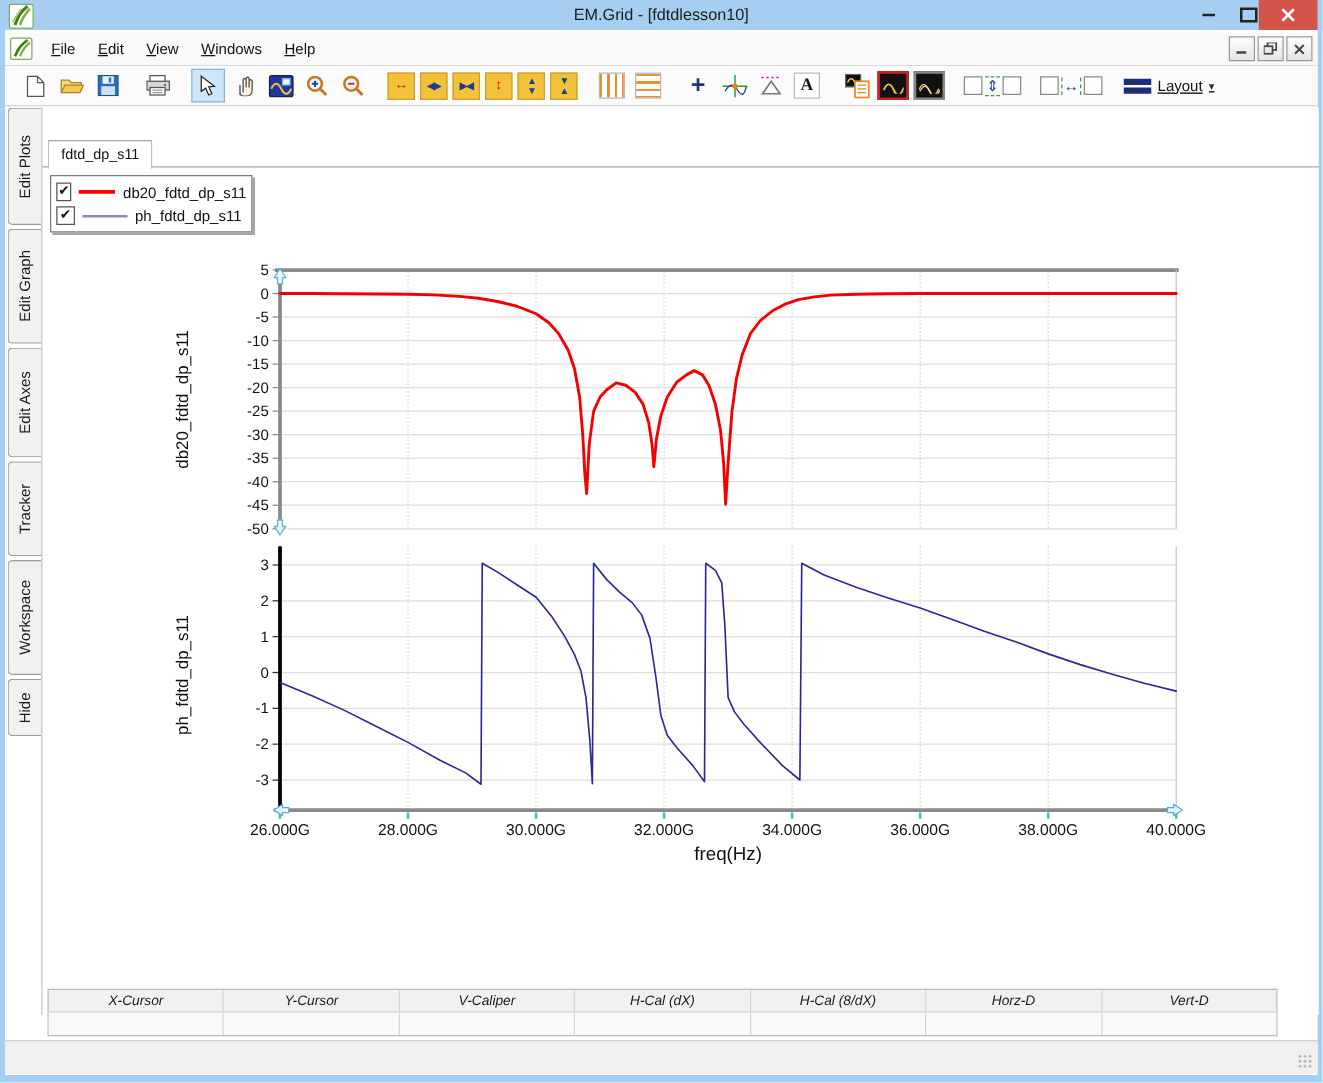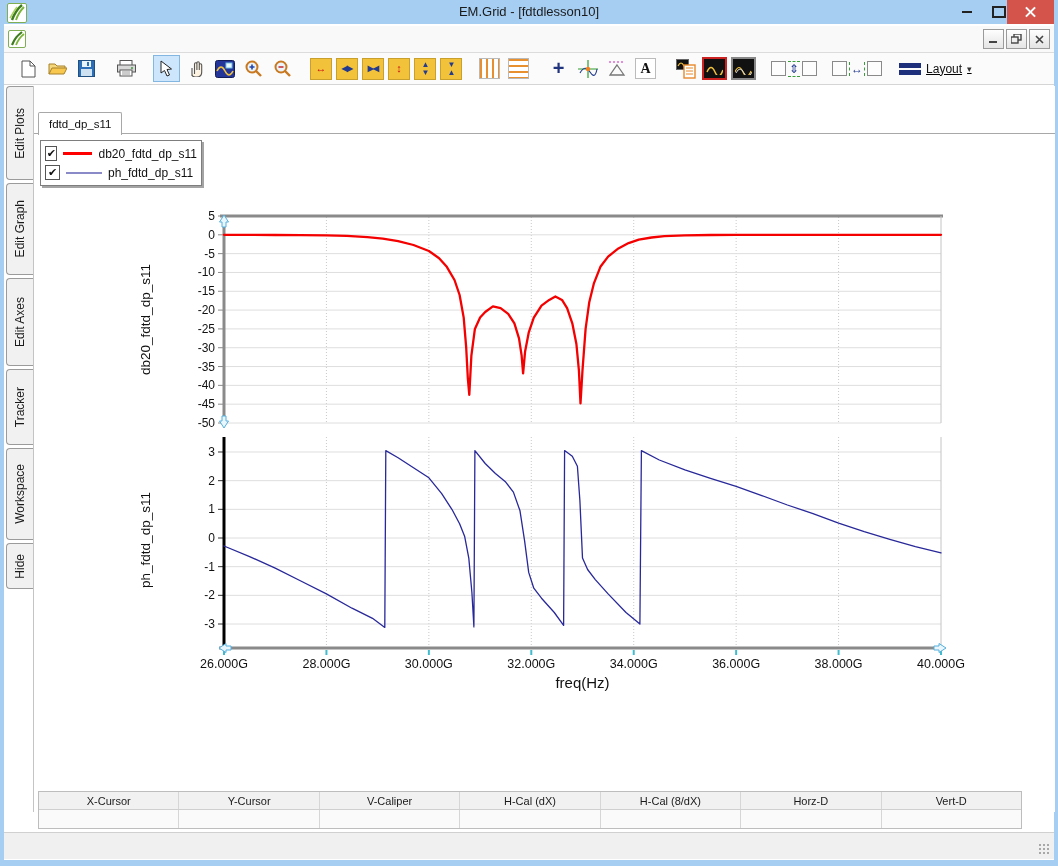--- a/index.html
+++ b/index.html
@@ -67,21 +67,21 @@
   .leg-row{display:flex;align-items:center;height:19px;gap:6px;}
   .leg-check{width:13px;height:13px;border:1px solid #555;background:#fff;display:flex;align-items:center;justify-content:center;font-size:11px;color:#111;line-height:1;}
   .leg-line{width:36px;height:0;border-top:3px solid #f00;}
   .leg-line.ph{border-top:2px solid #8a8ac8;}
   .leg-label{font-size:12px;color:#111;}
   
   #plots{position:absolute;left:0;top:0;width:1058px;height:790px;z-index:1;}
   
   .statusbar{position:absolute;left:34px;top:767px;width:982px;border:1px solid #bdbdbd;background:#f1f1f1;z-index:2;}
   .st-row{display:flex;}
-  .st-h{height:17px;}
+  .st-h{height:17px;font-style:italic;}
   .st-v{height:18px;border-top:1px solid #cfcfcf;background:#fafafa;}
   .st-cell{flex:1 1 0;display:flex;align-items:center;justify-content:center;font-size:11px;color:#1a1a1a;border-right:1px solid #d6d6d6;}
   .st-cell:last-child{border-right:none;}
   
   .bottomframe{position:absolute;left:0;top:808px;width:1050px;height:26px;background:#f0f0f0;border-top:1px solid #d0d0d0;}
   .grip{position:absolute;right:4px;bottom:4px;width:12px;height:12px;
     background-image:radial-gradient(#a8a8a8 35%,transparent 40%);background-size:4px 4px;}
 </style>
 </head>
 <body>
@@ -109,20 +109,27 @@
 
 <div class="inner">
 
   <div class="menubar">
     <span class="menu-leaf">
       <svg width="16" height="16">
           <path d="M3 14 C6 7 8 5 13 1" stroke="#3f7d1e" stroke-width="2.2" fill="none"></path>
           <path d="M7 14 C9 9 11 6 15 3" stroke="#7cb53a" stroke-width="1.8" fill="none"></path>
         </svg>
     </span>
+    <span id="menu-items" style="display:flex;">
+        <span class="menu-item"><u>F</u>ile</span>
+        <span class="menu-item"><u>E</u>dit</span>
+        <span class="menu-item"><u>V</u>iew</span>
+        <span class="menu-item"><u>W</u>indows</span>
+        <span class="menu-item"><u>H</u>elp</span>
+      </span>
     <div class="mdi-group">
       <span class="mdi-btn">
           <svg width="9" height="9">
             <rect x="0" y="6" width="8" height="2" fill="#444"></rect>
           </svg>
         </span>
       <span class="mdi-btn">
           <svg width="11" height="10">
             <rect x="3" y="0" width="7" height="6" fill="none" stroke="#444" stroke-width="1.4"></rect>
             <rect x="0" y="3" width="7" height="6" fill="#eee" stroke="#444" stroke-width="1.4"></rect>

